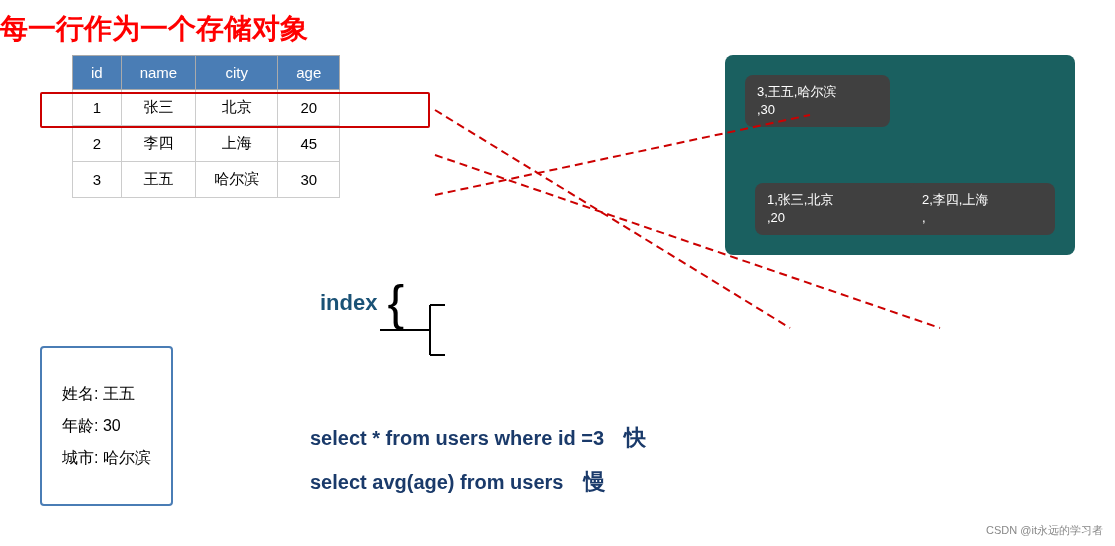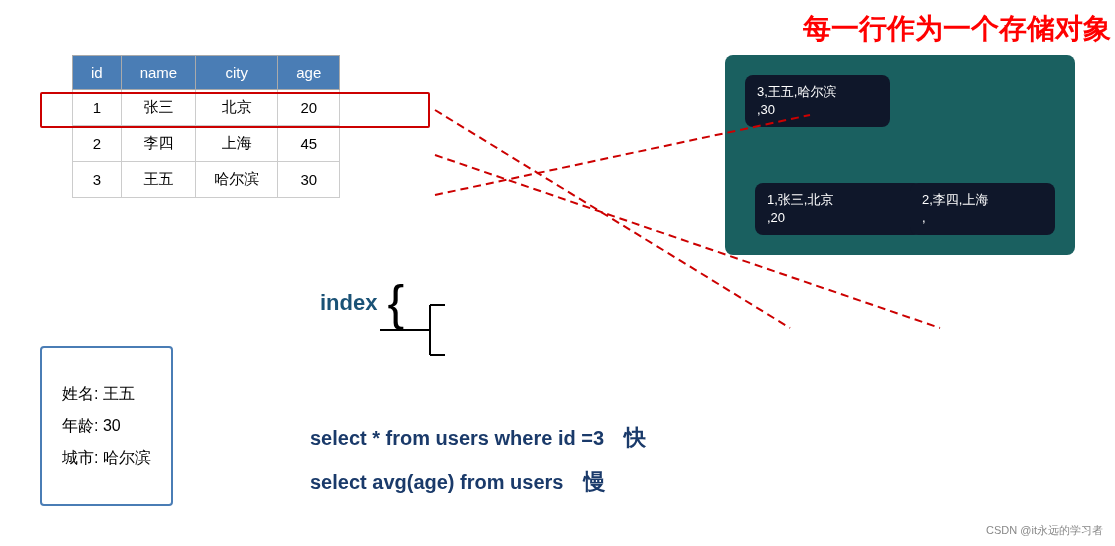--- a/index.html
+++ b/index.html
@@ -10,21 +10,21 @@
       font-family: "Microsoft YaHei", "SimHei", Arial, sans-serif;
       overflow: hidden;
       position: relative;
     }
 
     
     .title {
       position: absolute;
       top: 10px;
       left: 0; right: 4px;
-      text-align: right;
+      text-align: left;
       font-size: 28px;
       font-weight: bold;
       color: #ff0000;
     }
 
     
     .table-container {
       position: absolute;
       top: 55px;
       left: 40px;
@@ -70,21 +70,21 @@
       right: 40px;
       width: 350px;
       height: 200px;
       background: #1a6060;
       border-radius: 8px;
       overflow: visible;
     }
 
     .storage-card {
       position: absolute;
-      background: #0f172a;
+      background: #404040;
       border-radius: 8px;
       padding: 8px 12px;
       font-size: 13px;
       color: #ffffff;
       line-height: 1.4;
     }
 
     .storage-card.card-top {
       top: 20px;
       left: 20px;

